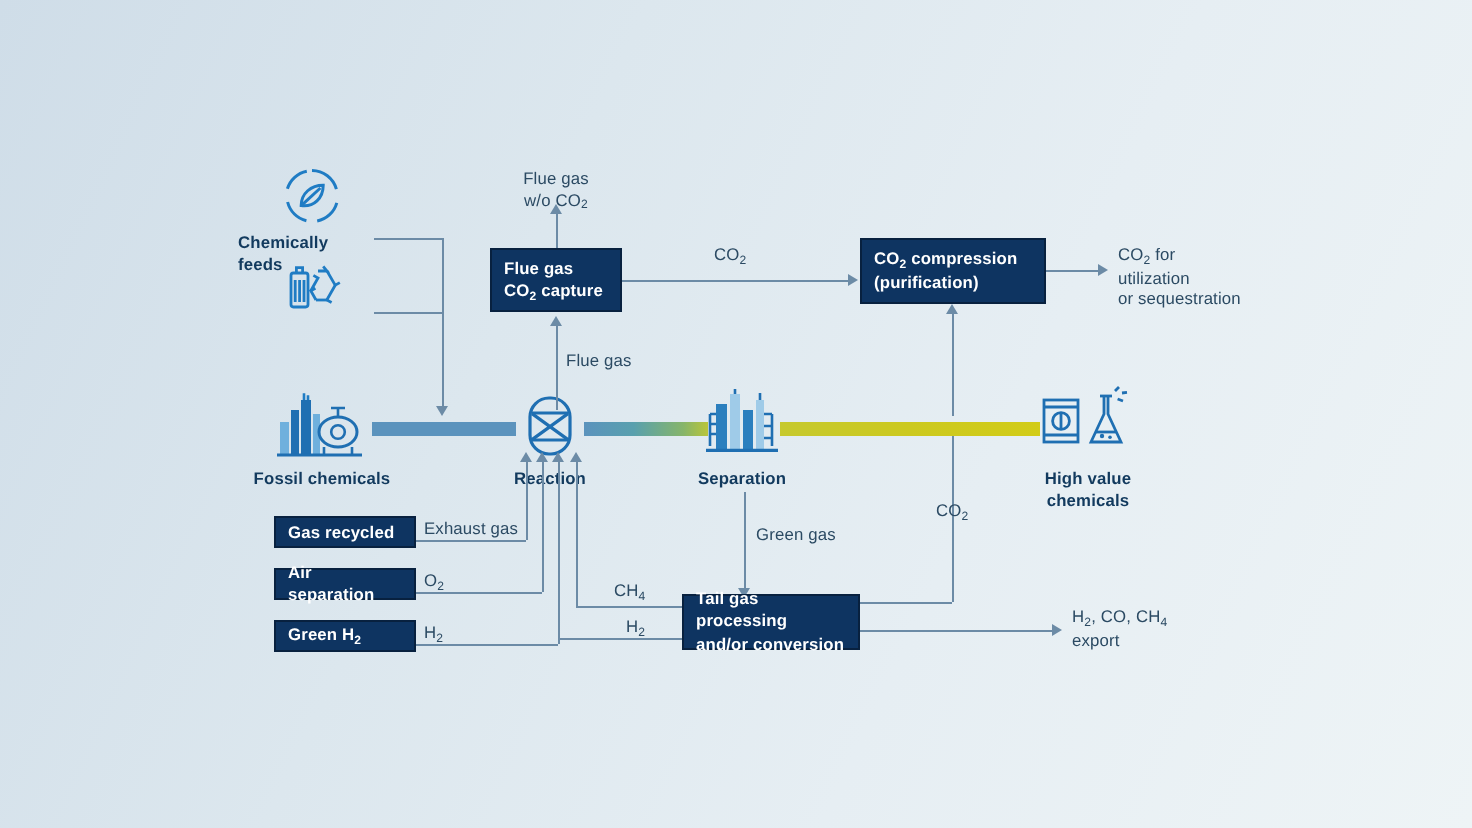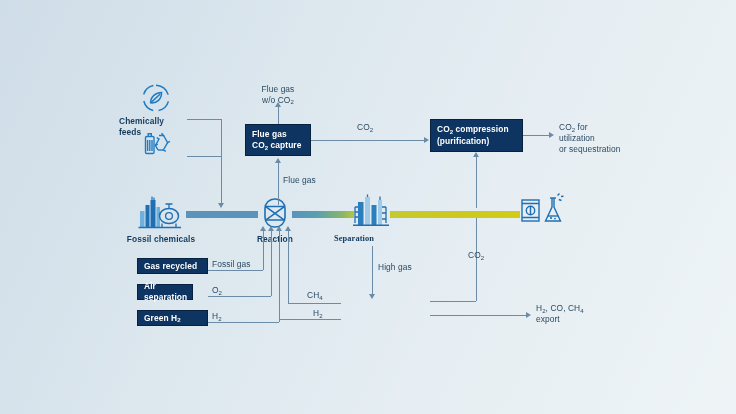--- a/index.html
+++ b/index.html
@@ -130,21 +130,23 @@
       </g>
     </svg>
   </div>
 
   <div class="pipe p1" style="left:186px;top:211px;width:72px;"></div>
   <div class="pipe p2" style="left:292px;top:211px;width:62px;"></div>
   <div class="pipe p3" style="left:390px;top:211px;width:130px;"></div>
 
   <div class="lbl dark ctr" style="left:125px;top:234px;width:72px;">Fossil chemicals</div>
   <div class="lbl dark ctr" style="left:243px;top:234px;width:64px;">Reaction</div>
-  <div class="lbl dark ctr" style="left:322px;top:234px;width:64px;font-family:Liberation Serif, serif;">Separation</div>
+  <div class="lbl dark ctr" style="left:339px;top:234px;width:64px;">Separation</div>
+  <div class="lbl dark ctr" style="left:514px;top:234px;width:60px;">High value
+chemicals</div>
 
   <div class="lbl dark" style="left:119px;top:116px;">Chemically
 feeds</div>
 
   <div class="ln h" style="left:187px;top:119px;width:34px;"></div>
 
   <div class="ln h" style="left:187px;top:156px;width:34px;"></div>
 
   <div class="ln v" style="left:221px;top:119px;height:85px;"></div>
   <div class="arw down" style="left:218px;top:203px;"></div>
@@ -173,40 +175,43 @@
   <div class="arw right" style="left:549px;top:132px;"></div>
   <div class="lbl" style="left:559px;top:122px;">CO<sub>2</sub> for<br>utilization<br>or sequestration</div>
 
   <div class="ln v" style="left:476px;top:157px;height:51px;"></div>
   <div class="ln v" style="left:476px;top:218px;height:83px;"></div>
   <div class="arw up" style="left:473px;top:152px;"></div>
   <div class="lbl" style="left:468px;top:250px;">CO<sub>2</sub></div>
 
   <div class="ln v" style="left:372px;top:246px;height:48px;"></div>
   <div class="arw down" style="left:369px;top:294px;"></div>
-  <div class="lbl" style="left:378px;top:262px;">High gas</div>
-
+  <div class="lbl" style="left:378px;top:262px;">Green gas</div>
+
+  <div class="navybox two" style="left:341px;top:297px;width:89px;height:28px;">
+    <span>Tail gas processing<br>and/or conversion</span>
+  </div>
 
   <div class="ln h" style="left:430px;top:301px;width:46px;"></div>
 
   <div class="ln h" style="left:430px;top:315px;width:96px;"></div>
   <div class="arw right" style="left:526px;top:312px;"></div>
   <div class="lbl" style="left:536px;top:303px;">H<sub>2</sub>, CO, CH<sub>4</sub><br>export</div>
 
   <div class="navybox" style="left:137px;top:258px;width:71px;height:16px;">
     <span>Gas recycled</span>
   </div>
-  <div class="navybox" style="left:137px;top:284px;width:56px;height:16px;">
+  <div class="navybox" style="left:137px;top:284px;width:71px;height:16px;">
     <span>Air separation</span>
   </div>
   <div class="navybox" style="left:137px;top:310px;width:71px;height:16px;">
     <span>Green H<sub>2</sub></span>
   </div>
 
-  <div class="lbl" style="left:212px;top:259px;">Fossil gas</div>
+  <div class="lbl" style="left:212px;top:259px;">Exhaust gas</div>
   <div class="lbl" style="left:212px;top:285px;">O<sub>2</sub></div>
   <div class="lbl" style="left:212px;top:311px;">H<sub>2</sub></div>
 
   <div class="ln h" style="left:208px;top:270px;width:55px;"></div>
   <div class="ln v" style="left:263px;top:231px;height:39px;"></div>
   <div class="arw up" style="left:260px;top:226px;"></div>
 
   <div class="ln h" style="left:208px;top:296px;width:63px;"></div>
   <div class="ln v" style="left:271px;top:231px;height:65px;"></div>
   <div class="arw up" style="left:268px;top:226px;"></div>

